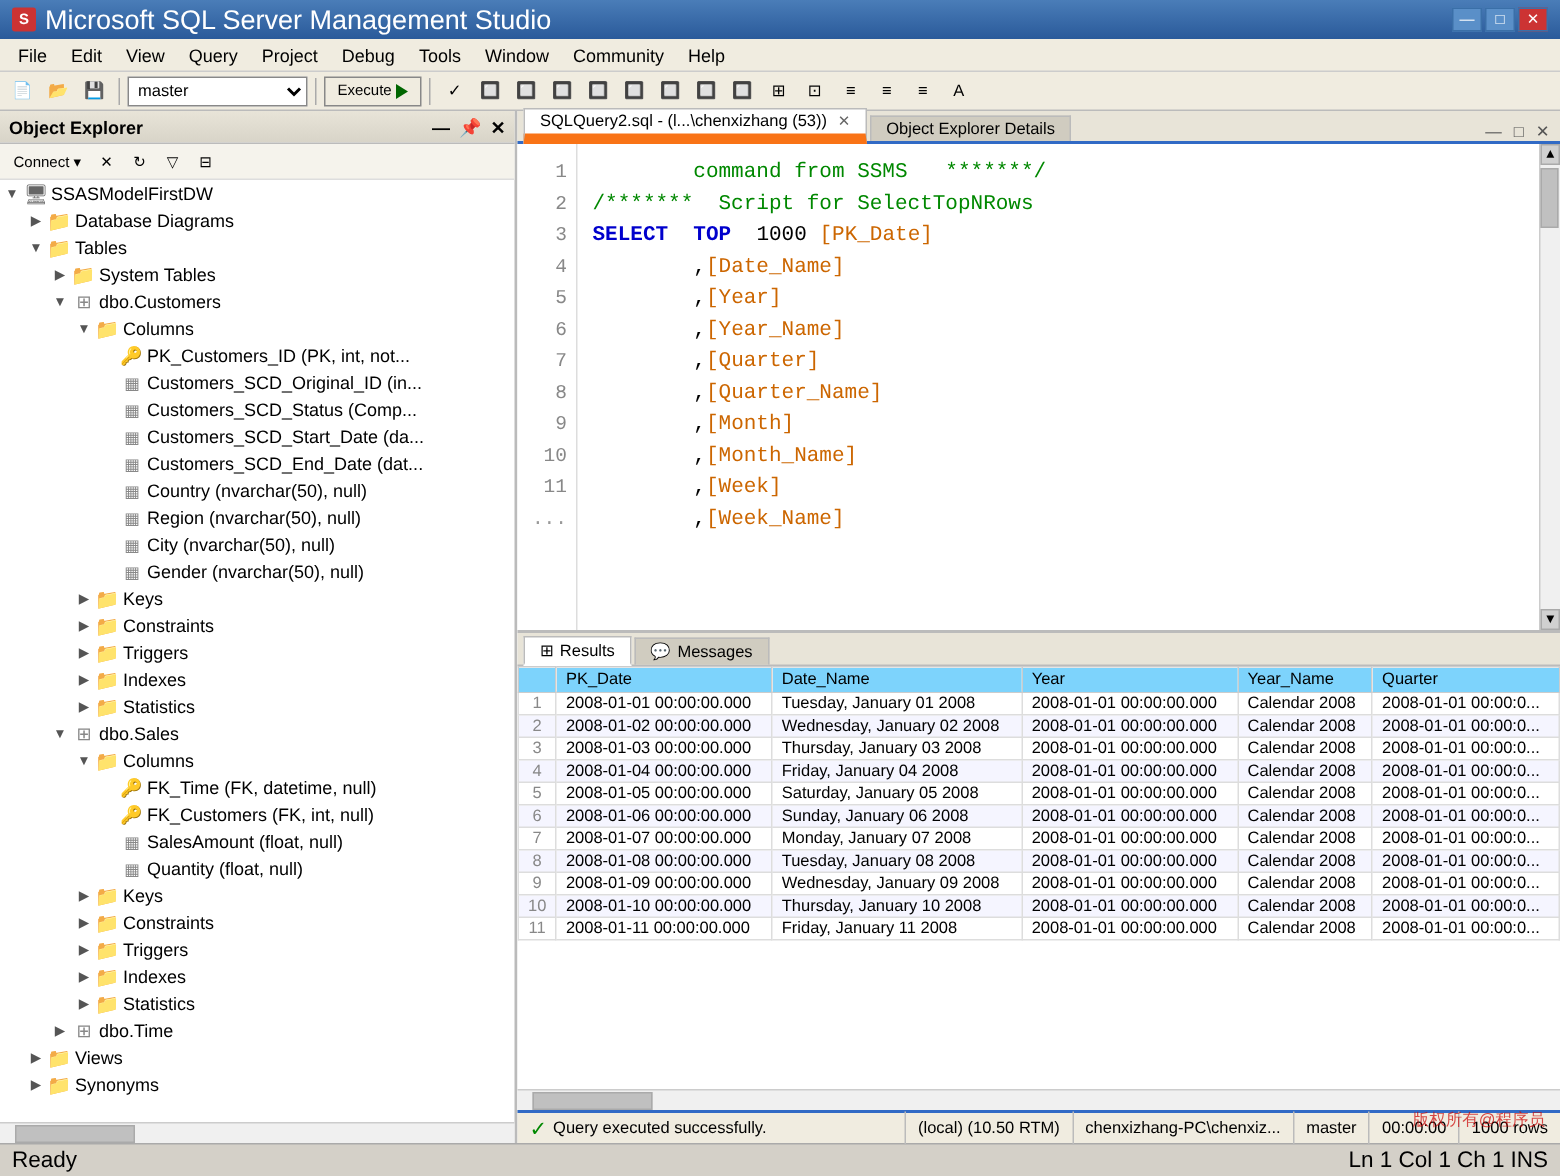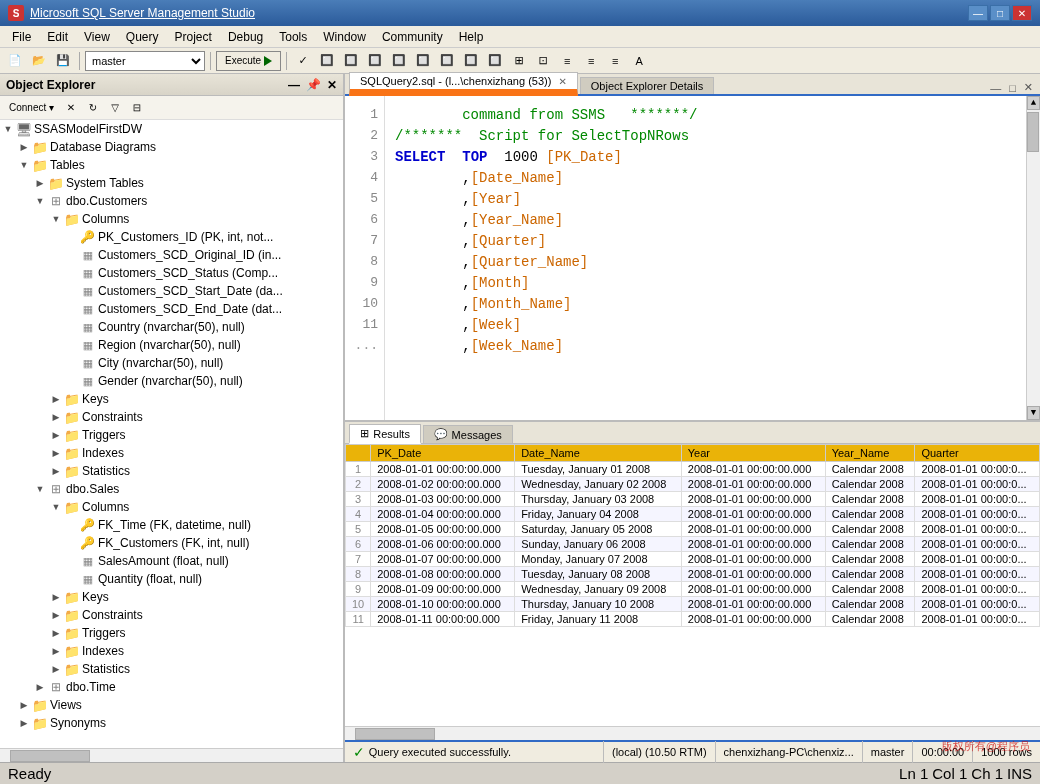--- a/index.html
+++ b/index.html
@@ -1,21 +1,21 @@
 <!DOCTYPE html>
 <html><head>
   <meta charset="utf-8">
   <style>
     * { margin: 0; padding: 0; box-sizing: border-box; }
     body { font-family: 'Segoe UI', Tahoma, sans-serif; font-size: 12px; background: #d4d0c8; width: 1040px; height: 784px; overflow: hidden; }
     
     
     .title-bar { background: linear-gradient(to bottom, #4a7db8, #2a5a9a); color: white; height: 26px; display: flex; align-items: center; padding: 0 8px; gap: 6px; }
     .title-bar-icon { width: 16px; height: 16px; background: #cc3333; border-radius: 2px; display: flex; align-items: center; justify-content: center; font-size: 10px; color: white; font-weight: bold; }
-    .title-bar-text { flex: 1; font-size: 12px; font-weight: normal; text-decoration: underline; }
+    .title-bar-text { flex: 1; font-size: 18px; font-weight: normal; }
     .title-bar-controls { display: flex; gap: 2px; }
     .title-btn { width: 20px; height: 16px; background: #5a8fc8; border: 1px solid #3a6fa8; color: white; font-size: 10px; display: flex; align-items: center; justify-content: center; cursor: pointer; }
     .title-btn.close { background: #cc3333; }
     
     
     .menu-bar { background: #f0ece0; height: 22px; display: flex; align-items: center; padding: 0 4px; border-bottom: 1px solid #ccc; }
     .menu-item { padding: 2px 8px; font-size: 12px; cursor: pointer; height: 100%; display: flex; align-items: center; }
     
     
     .toolbar { background: #f0ece0; height: 26px; display: flex; align-items: center; padding: 0 4px; border-bottom: 1px solid #bbb; gap: 2px; }
@@ -76,21 +76,21 @@
     
     
     .results-area { height: 320px; border-top: 2px solid #bbb; display: flex; flex-direction: column; background: white; }
     .results-tabs { background: #e8e4d8; height: 22px; display: flex; align-items: flex-end; padding: 0 4px; border-bottom: 1px solid #bbb; }
     .results-tab { background: #d0ccc0; border: 1px solid #bbb; border-bottom: none; padding: 2px 10px; font-size: 11px; cursor: pointer; margin-right: 2px; display: flex; align-items: center; gap: 4px; }
     .results-tab.active { background: white; border-bottom: 2px solid white; margin-bottom: -1px; }
     
     
     .results-table-wrapper { flex: 1; overflow: auto; }
     .results-table { border-collapse: collapse; font-size: 11px; width: 100%; }
-    .results-table th { background: #eab308; border: 1px solid #ccc; padding: 2px 6px; text-align: left; white-space: nowrap; font-weight: normal; position: sticky; top: 0; }
+    .results-table th { background: #7dd3fc; border: 1px solid #ccc; padding: 2px 6px; text-align: left; white-space: nowrap; font-weight: normal; position: sticky; top: 0; }
     .results-table td { border: 1px solid #ddd; padding: 1px 6px; white-space: nowrap; font-size: 11px; }
     .results-table tr:nth-child(even) td { background: #f5f5ff; }
     .row-num { color: #888; text-align: center; width: 20px; }
     .row-num-header { width: 20px; text-align: center; }
     
     
     .tree-area::-webkit-scrollbar { width: 14px; }
     .tree-area::-webkit-scrollbar-track { background: #f0f0f0; }
     .tree-area::-webkit-scrollbar-thumb { background: #c0c0c0; border: 1px solid #aaa; }
     .results-table-wrapper::-webkit-scrollbar { width: 14px; height: 14px; }

